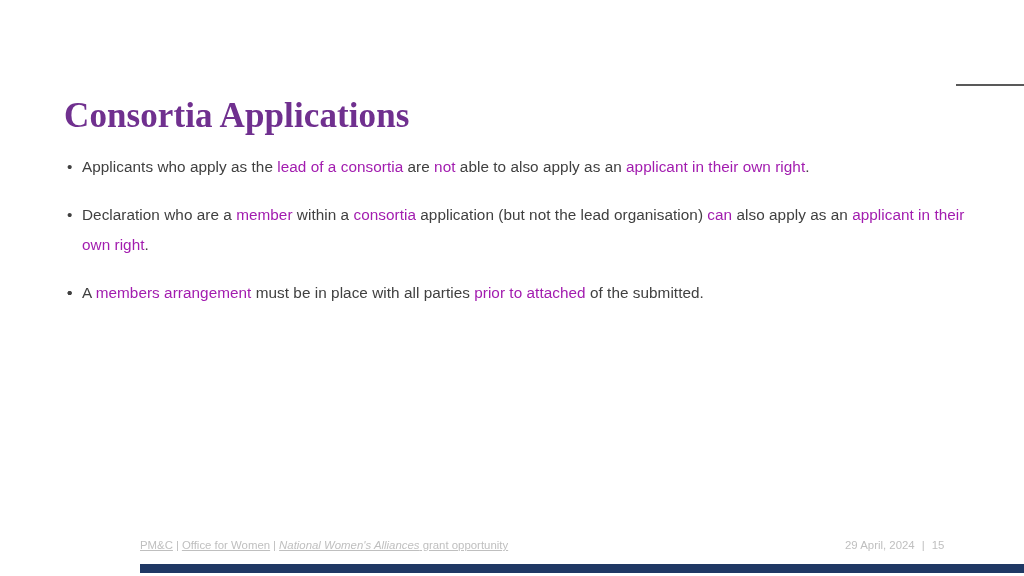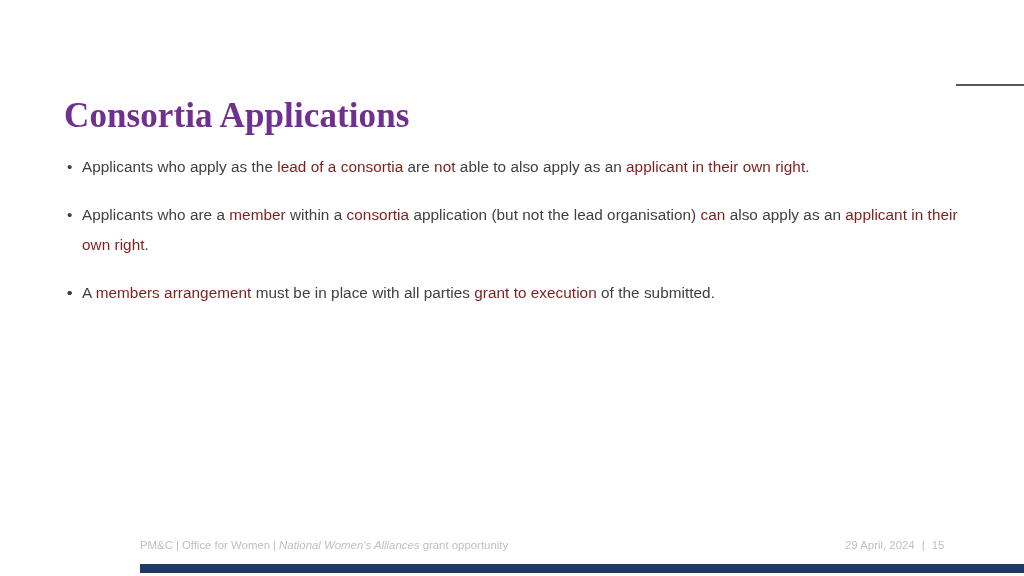--- a/index.html
+++ b/index.html
@@ -67,38 +67,39 @@
   .bullet .dot {
     position: absolute;
     left: 3px;
     top: 0;
     font-size: 15.3px;
     line-height: 30px;
     color: #404040;
   }
 
   .hl {
-    color: #7f1d1d;
+    color: #a21caf;
   }
 
   
   .b1 { margin-bottom: 18px; }
   .b2 { margin-bottom: 18px; width: 895px; }
   .b3 { margin-bottom: 18px; width: 830px; }
   .b4 { margin-bottom: 0; }
 
   
   .footer-left {
     position: absolute;
     left: 140px;
     top: 537px;
     font-size: 11.4px;
     line-height: 16px;
     color: #BFBFBF;
     white-space: nowrap;
+    text-decoration: underline;
   }
   .footer-left .sep {
     color: #BFBFBF;
     padding: 0 3px;
   }
   .footer-left .ital {
     font-style: italic;
   }
 
   .footer-right {
@@ -133,29 +134,29 @@
 
   <h1 class="slide-title">Consortia Applications</h1>
 
   <div class="body-area">
 
     <p class="bullet b1">
       <span class="dot">•</span><span>Applicants who apply as the </span><span class="hl">lead of a consortia</span><span> are </span><span class="hl">not</span><span> able to also apply as an </span><span class="hl">applicant in their own right</span><span>.</span>
     </p>
 
     <p class="bullet b2">
-      <span class="dot">•</span><span>Applicants who are a </span><span class="hl">member</span><span> within a </span><span class="hl">consortia</span><span> application (but not the lead organisation) </span><span class="hl">can</span><span> also apply as an </span><span class="hl">applicant in their own right</span><span>.</span>
+      <span class="dot">•</span><span>Declaration who are a </span><span class="hl">member</span><span> within a </span><span class="hl">consortia</span><span> application (but not the lead organisation) </span><span class="hl">can</span><span> also apply as an </span><span class="hl">applicant in their own right</span><span>.</span>
     </p>
 
     <p class="bullet b3">
       <span class="dot">•</span>
     </p>
 
     <p class="bullet b4">
-      <span class="dot">•</span><span>A </span><span class="hl">members arrangement</span><span> must be in place with all parties </span><span class="hl">grant to execution</span><span> of the submitted.</span>
+      <span class="dot">•</span><span>A </span><span class="hl">members arrangement</span><span> must be in place with all parties </span><span class="hl">prior to attached</span><span> of the submitted.</span>
     </p>
 
   </div>
 
   <div class="footer-left">
     <span>PM&amp;C</span><span class="sep">|</span><span>Office for Women</span><span class="sep">|</span><span class="ital">National Women's Alliances</span><span> grant opportunity</span>
   </div>
 
   <div class="footer-right">
     <span>29 April, 2024</span><span class="sep">|</span><span>15</span>

